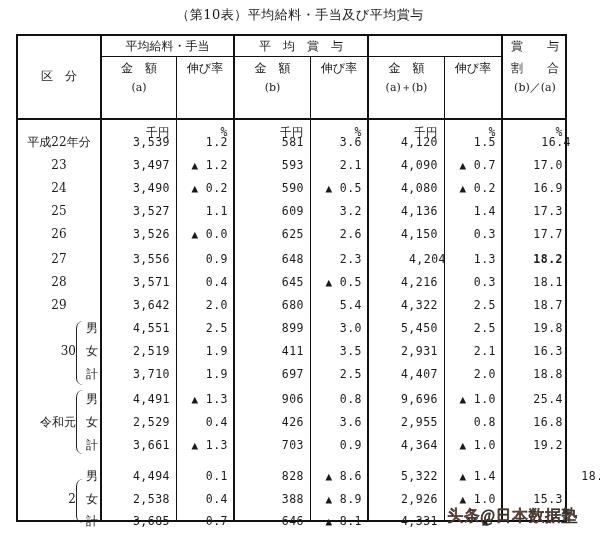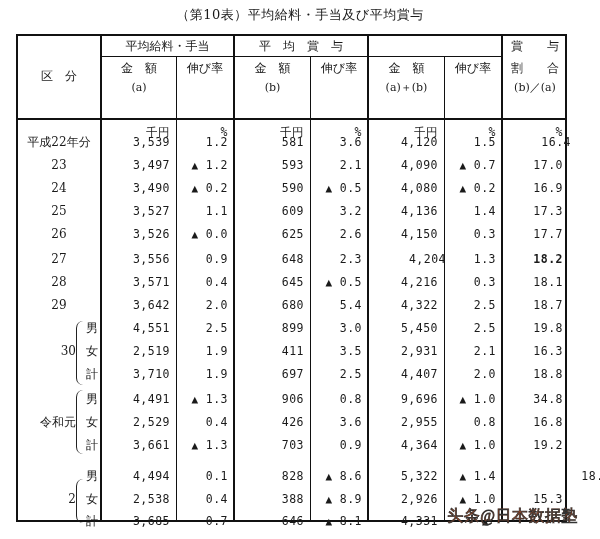--- a/index.html
+++ b/index.html
@@ -159,21 +159,21 @@
       <div class="cell num" style="left: 427px; width: 51px; top: 331px;"><span>2.0</span></div>
       <div class="cell num" style="left: 485px; width: 60px; top: 331px;">18.8</div>
       <div class="cell lbl" style="left: 0px; width: 58px; top: 356px; text-align: right; padding-right: 0px;"></div>
       <div class="cell lbl" style="left: 66px; width: 16px; top: 356px;">男</div>
       <div class="cell num" style="left: 84px; width: 68px; top: 356px;">4,491</div>
       <div class="cell num" style="left: 159px; width: 51px; top: 356px;"><span class="tri">▲</span><span>1.3</span></div>
       <div class="cell num" style="left: 217px; width: 69px; top: 356px;">906</div>
       <div class="cell num" style="left: 293px; width: 51px; top: 356px;"><span>0.8</span></div>
       <div class="cell num" style="left: 351px; width: 69px; top: 356px;">9,696</div>
       <div class="cell num" style="left: 427px; width: 51px; top: 356px;"><span class="tri">▲</span><span>1.0</span></div>
-      <div class="cell num" style="left: 485px; width: 60px; top: 356px;">34.8</div>
+      <div class="cell num" style="left: 485px; width: 60px; top: 356px;">25.4</div>
       <div class="cell lbl" style="left: 0px; width: 58px; top: 379px; text-align: right; padding-right: 0px;">令和元</div>
       <div class="cell lbl" style="left: 66px; width: 16px; top: 379px;">女</div>
       <div class="cell num" style="left: 84px; width: 68px; top: 379px;">2,529</div>
       <div class="cell num" style="left: 159px; width: 51px; top: 379px;"><span>0.4</span></div>
       <div class="cell num" style="left: 217px; width: 69px; top: 379px;">426</div>
       <div class="cell num" style="left: 293px; width: 51px; top: 379px;"><span>3.6</span></div>
       <div class="cell num" style="left: 351px; width: 69px; top: 379px;">2,955</div>
       <div class="cell num" style="left: 427px; width: 51px; top: 379px;"><span>0.8</span></div>
       <div class="cell num" style="left: 485px; width: 60px; top: 379px;">16.8</div>
       <div class="cell lbl" style="left: 0px; width: 58px; top: 402px; text-align: right; padding-right: 0px;"></div>

